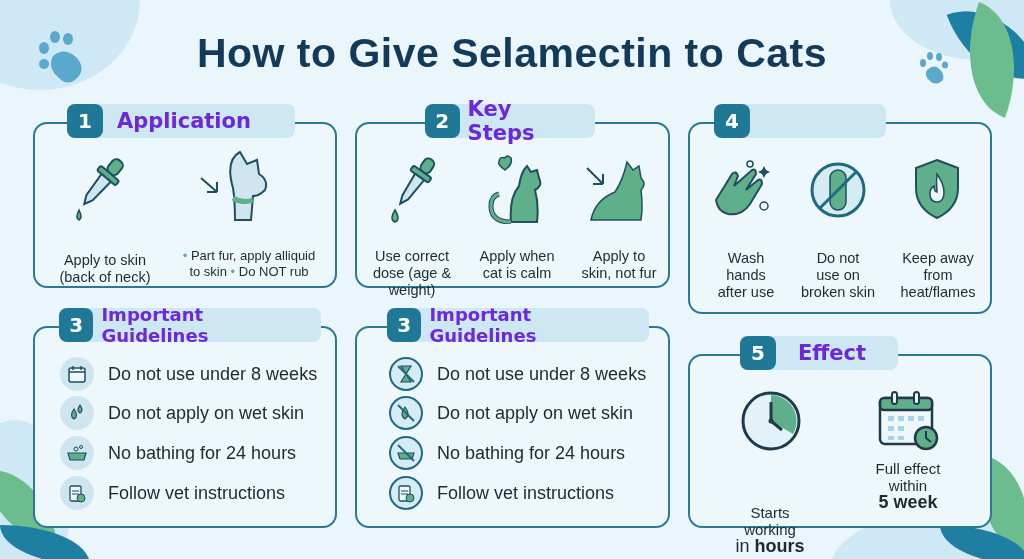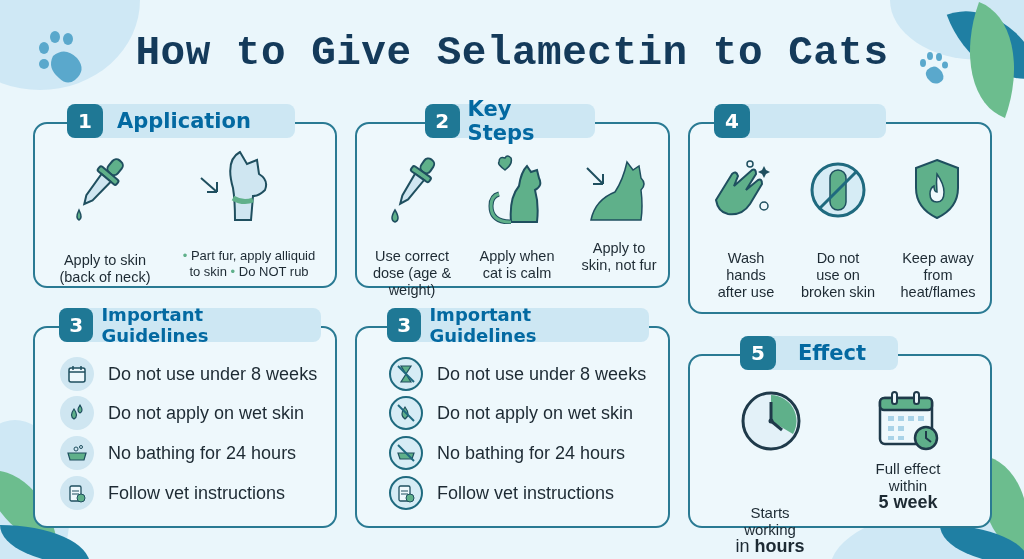--- a/index.html
+++ b/index.html
@@ -6,40 +6,40 @@
   body {
     width:1024px; height:559px; overflow:hidden; position:relative;
     background:#eaf6fb;
     font-family:"Liberation Sans", sans-serif;
     color:#1d2a33;
   }
   .blob { position:absolute; border-radius:50%; background:#cfe8f5; }
   .leaf { position:absolute; border-radius:0 100% 0 100%; }
   .title {
     position:absolute; left:0; width:1024px; top:30px; text-align:center;
-    font-family:Liberation Mono, monospace; font-weight:bold; font-size:41px;
+    font-family:Liberation Sans, sans-serif; font-weight:bold; font-size:41px;
     color:#143a5a; letter-spacing:0.5px;
   }
   .paw { position:absolute; }
   .card {
     position:absolute; border:2px solid #2a7a93; border-radius:14px;
     background:#eef8fc; box-sizing:border-box;
   }
   .hdr {
     position:absolute; top:-20px; height:34px; display:flex; align-items:center;
     background:#cde7f3; border-radius:8px;
   }
   .hdr .num {
     width:36px; height:34px; background:#1f7895; color:#fff; border-radius:8px;
     display:flex; align-items:center; justify-content:center;
     font-family:"DejaVu Sans", sans-serif; font-weight:bold; font-size:20px;
   }
   .hdr .lbl {
     font-family:"DejaVu Sans", sans-serif; font-weight:bold; font-size:21px;
-    color:#0369a1; padding:0 14px 0 30px;
+    color:#6d28d9; padding:0 14px 0 30px;
   }
   .item { position:absolute; text-align:center; font-size:14.5px; line-height:17px; color:#1d2a33;margin-top:20px; }
   .bul { color:#5fb08a; }
   .grow { position:absolute; display:flex; align-items:center; }
   .gicon {
     width:34px; height:34px; border-radius:50%; background:#cfe6f1;
     display:flex; align-items:center; justify-content:center; margin-right:14px;
   }
   .gicon.ring { border:2px solid #1f6a7f; box-sizing:border-box; background:#d6ecf5; }
   .gtext { font-size:18px; color:#1d2a33; }
@@ -130,21 +130,21 @@
     <path d="M26 70 Q6 70 6 54 Q6 44 14 42" stroke="#5fb08a" stroke-width="3" fill="none"></path>
   </svg>
   <div class="item" style="left:112px;top:104px;width:96px;">
     <div>Apply when</div>
     <div>cat is calm</div>
   </div>
   <svg style="position:absolute;left:226px;top:30px;" width="70" height="70" viewBox="0 0 70 70">
     <path d="M8 66 Q12 46 32 38 Q40 26 44 8 L50 16 L56 12 L58 24 Q64 30 58 36 Q60 52 58 66 Z" fill="#5fb08a" stroke="#1f4f5f" stroke-width="1.5"></path>
     <path d="M4 14 L20 30 M20 30 L10 30 M20 30 L20 20" stroke="#1f4f5f" stroke-width="2" fill="none"></path>
   </svg>
-  <div class="item" style="left:210px;top:96px;width:104px;">
+  <div class="item" style="left:210px;top:104px;width:104px;">
     <div>Apply to</div>
     <div>skin, not fur</div>
   </div>
 </div>
 
 <div class="card" style="left:688px;top:122px;width:304px;height:192px;">
   <div class="hdr" style="left:24px;width:172px;">
     <div class="num">4</div>
   </div>
   <svg style="position:absolute;left:22px;top:36px;" width="62" height="60" viewBox="0 0 62 60">

